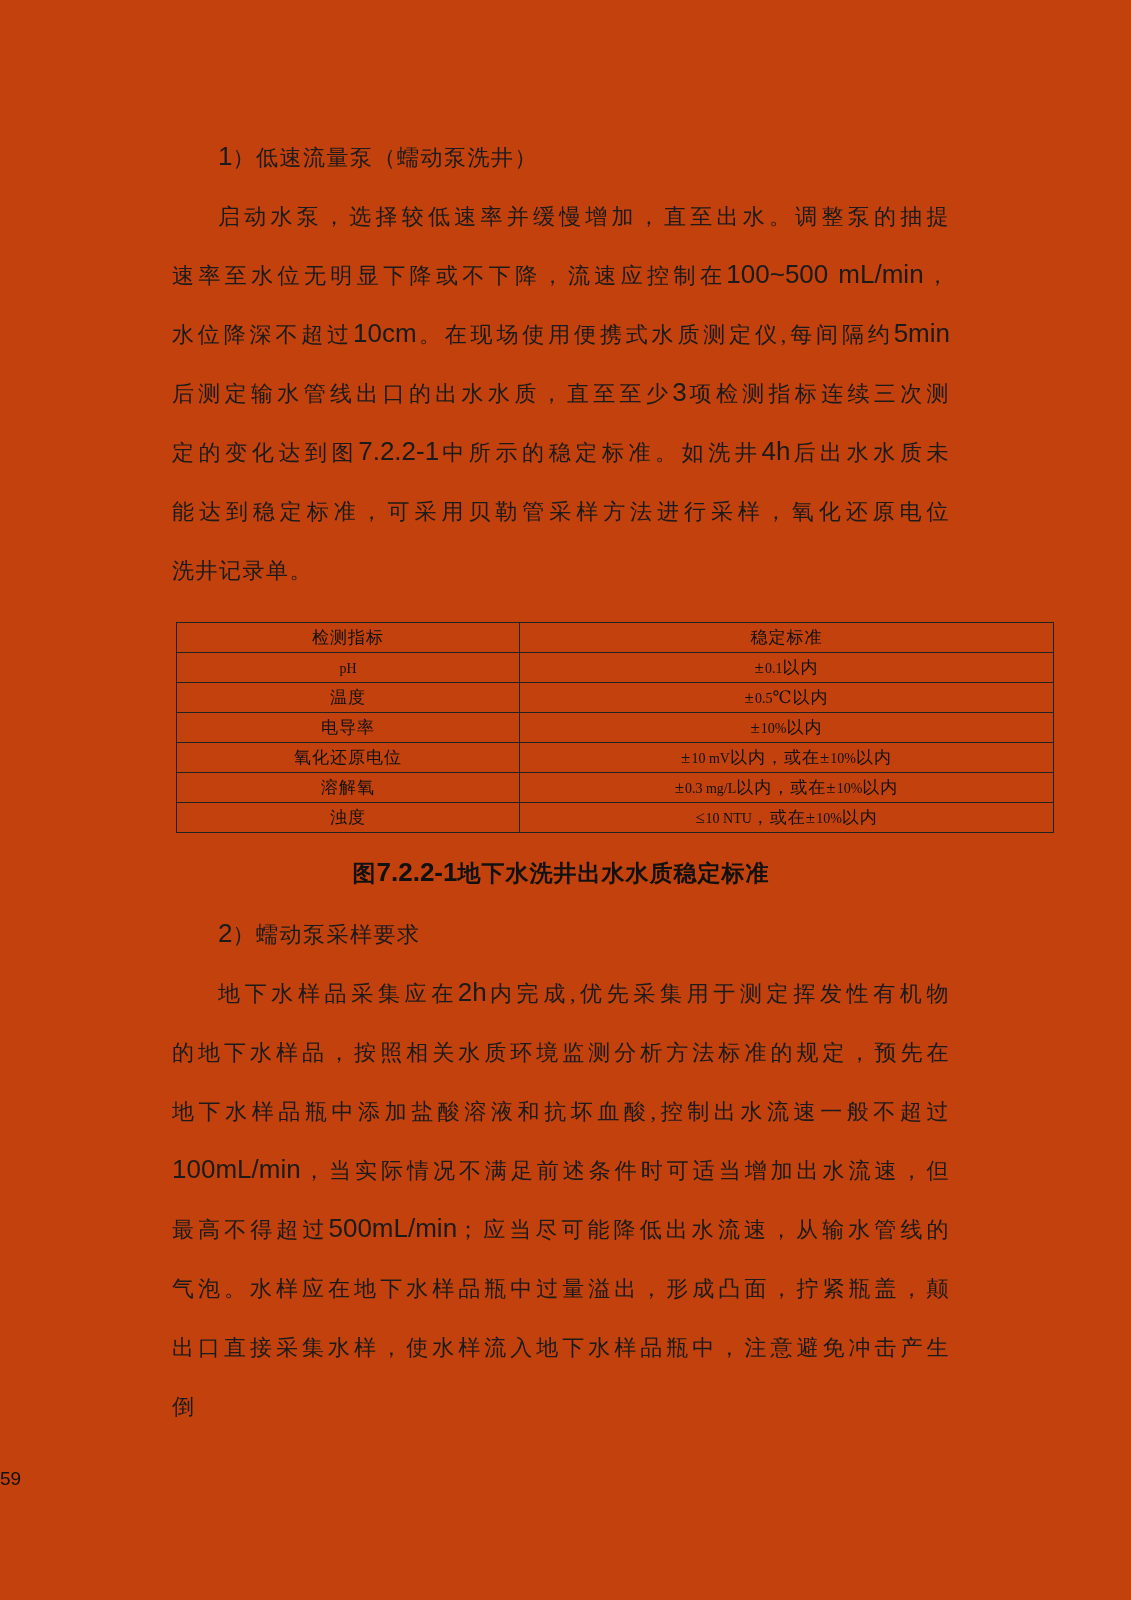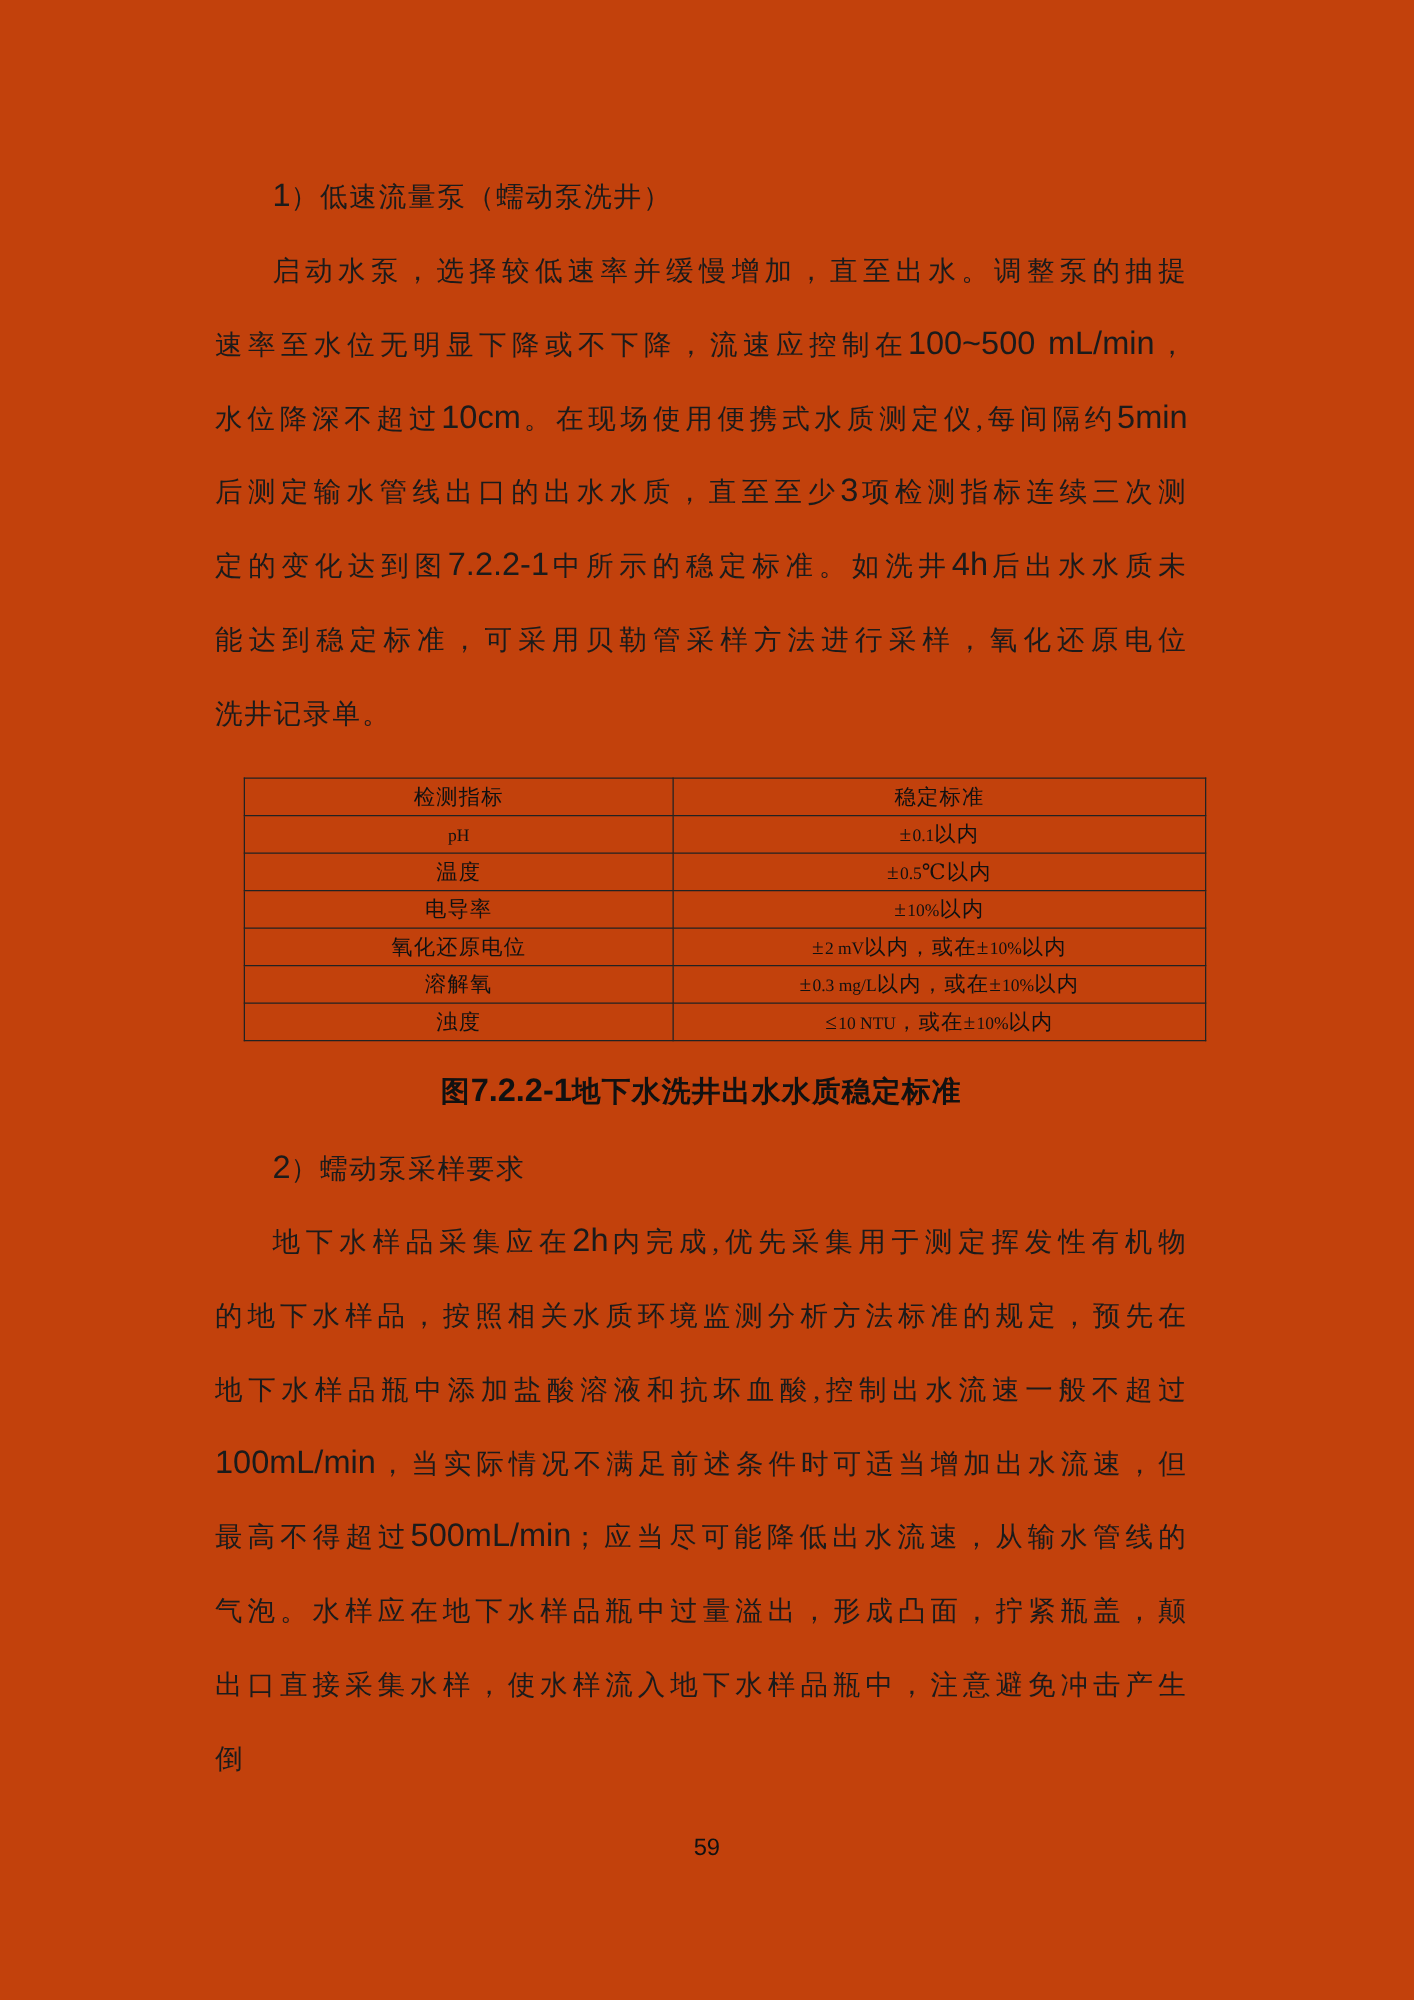--- a/index.html
+++ b/index.html
@@ -23,22 +23,22 @@
     text-align-last:justify;
   }
   .doc-line.indent{text-indent:46px;}
   .latin{
     font-family:"Liberation Sans","DejaVu Sans",sans-serif;
     font-size:26px;line-height:1;letter-spacing:0;
   }
   table.stability{
     border-collapse:collapse;
     table-layout:fixed;
-    width:770px;
-    margin:22px 0 0 23px;
+    width:878px;
+    margin:22px 0 0 4px;
   }
   table.stability th, table.stability td{
     border:1px solid #222;
     height:29px;
     padding:0 4px;
     text-align:center;
     vertical-align:middle;
     font-size:17px;
     font-weight:normal;
     letter-spacing:1px;
@@ -53,21 +53,21 @@
     margin-top:10px;
     height:62px;line-height:62px;
     text-align:center;
     font-weight:bold;
     font-size:23px;letter-spacing:1px;
     color:#111;
   }
   .caption .latin{font-size:26px;font-weight:bold;}
   .page-number{
     position:absolute;left:0;right:0;top:1468px;
-    text-align:center;
+    text-align:left;
     font-size:19px;
     font-family:"Liberation Sans","DejaVu Sans",sans-serif;
     color:#111;
   }
 </style>
 </head>
 <body>
 
 <div class="page">
   <div class="content">
@@ -114,21 +114,21 @@
             <td class="rich">±<span class="latin">0.5</span>℃以内</td>
           </tr>
 
           <tr>
             <td class="rich">电导率</td>
             <td class="rich">±<span class="latin">10%</span>以内</td>
           </tr>
 
           <tr>
             <td class="rich">氧化还原电位</td>
-            <td class="rich">±<span class="latin">2 mV</span>以内，或在±<span class="latin">10%</span>以内</td>
+            <td class="rich">±<span class="latin">10 mV</span>以内，或在±<span class="latin">10%</span>以内</td>
           </tr>
 
           <tr>
             <td class="rich">溶解氧</td>
             <td class="rich">±<span class="latin">0.3 mg/L</span>以内，或在±<span class="latin">10%</span>以内</td>
           </tr>
 
           <tr>
             <td class="rich">浊度</td>
             <td class="rich">≤<span class="latin">10 NTU</span>，或在±<span class="latin">10%</span>以内</td>

